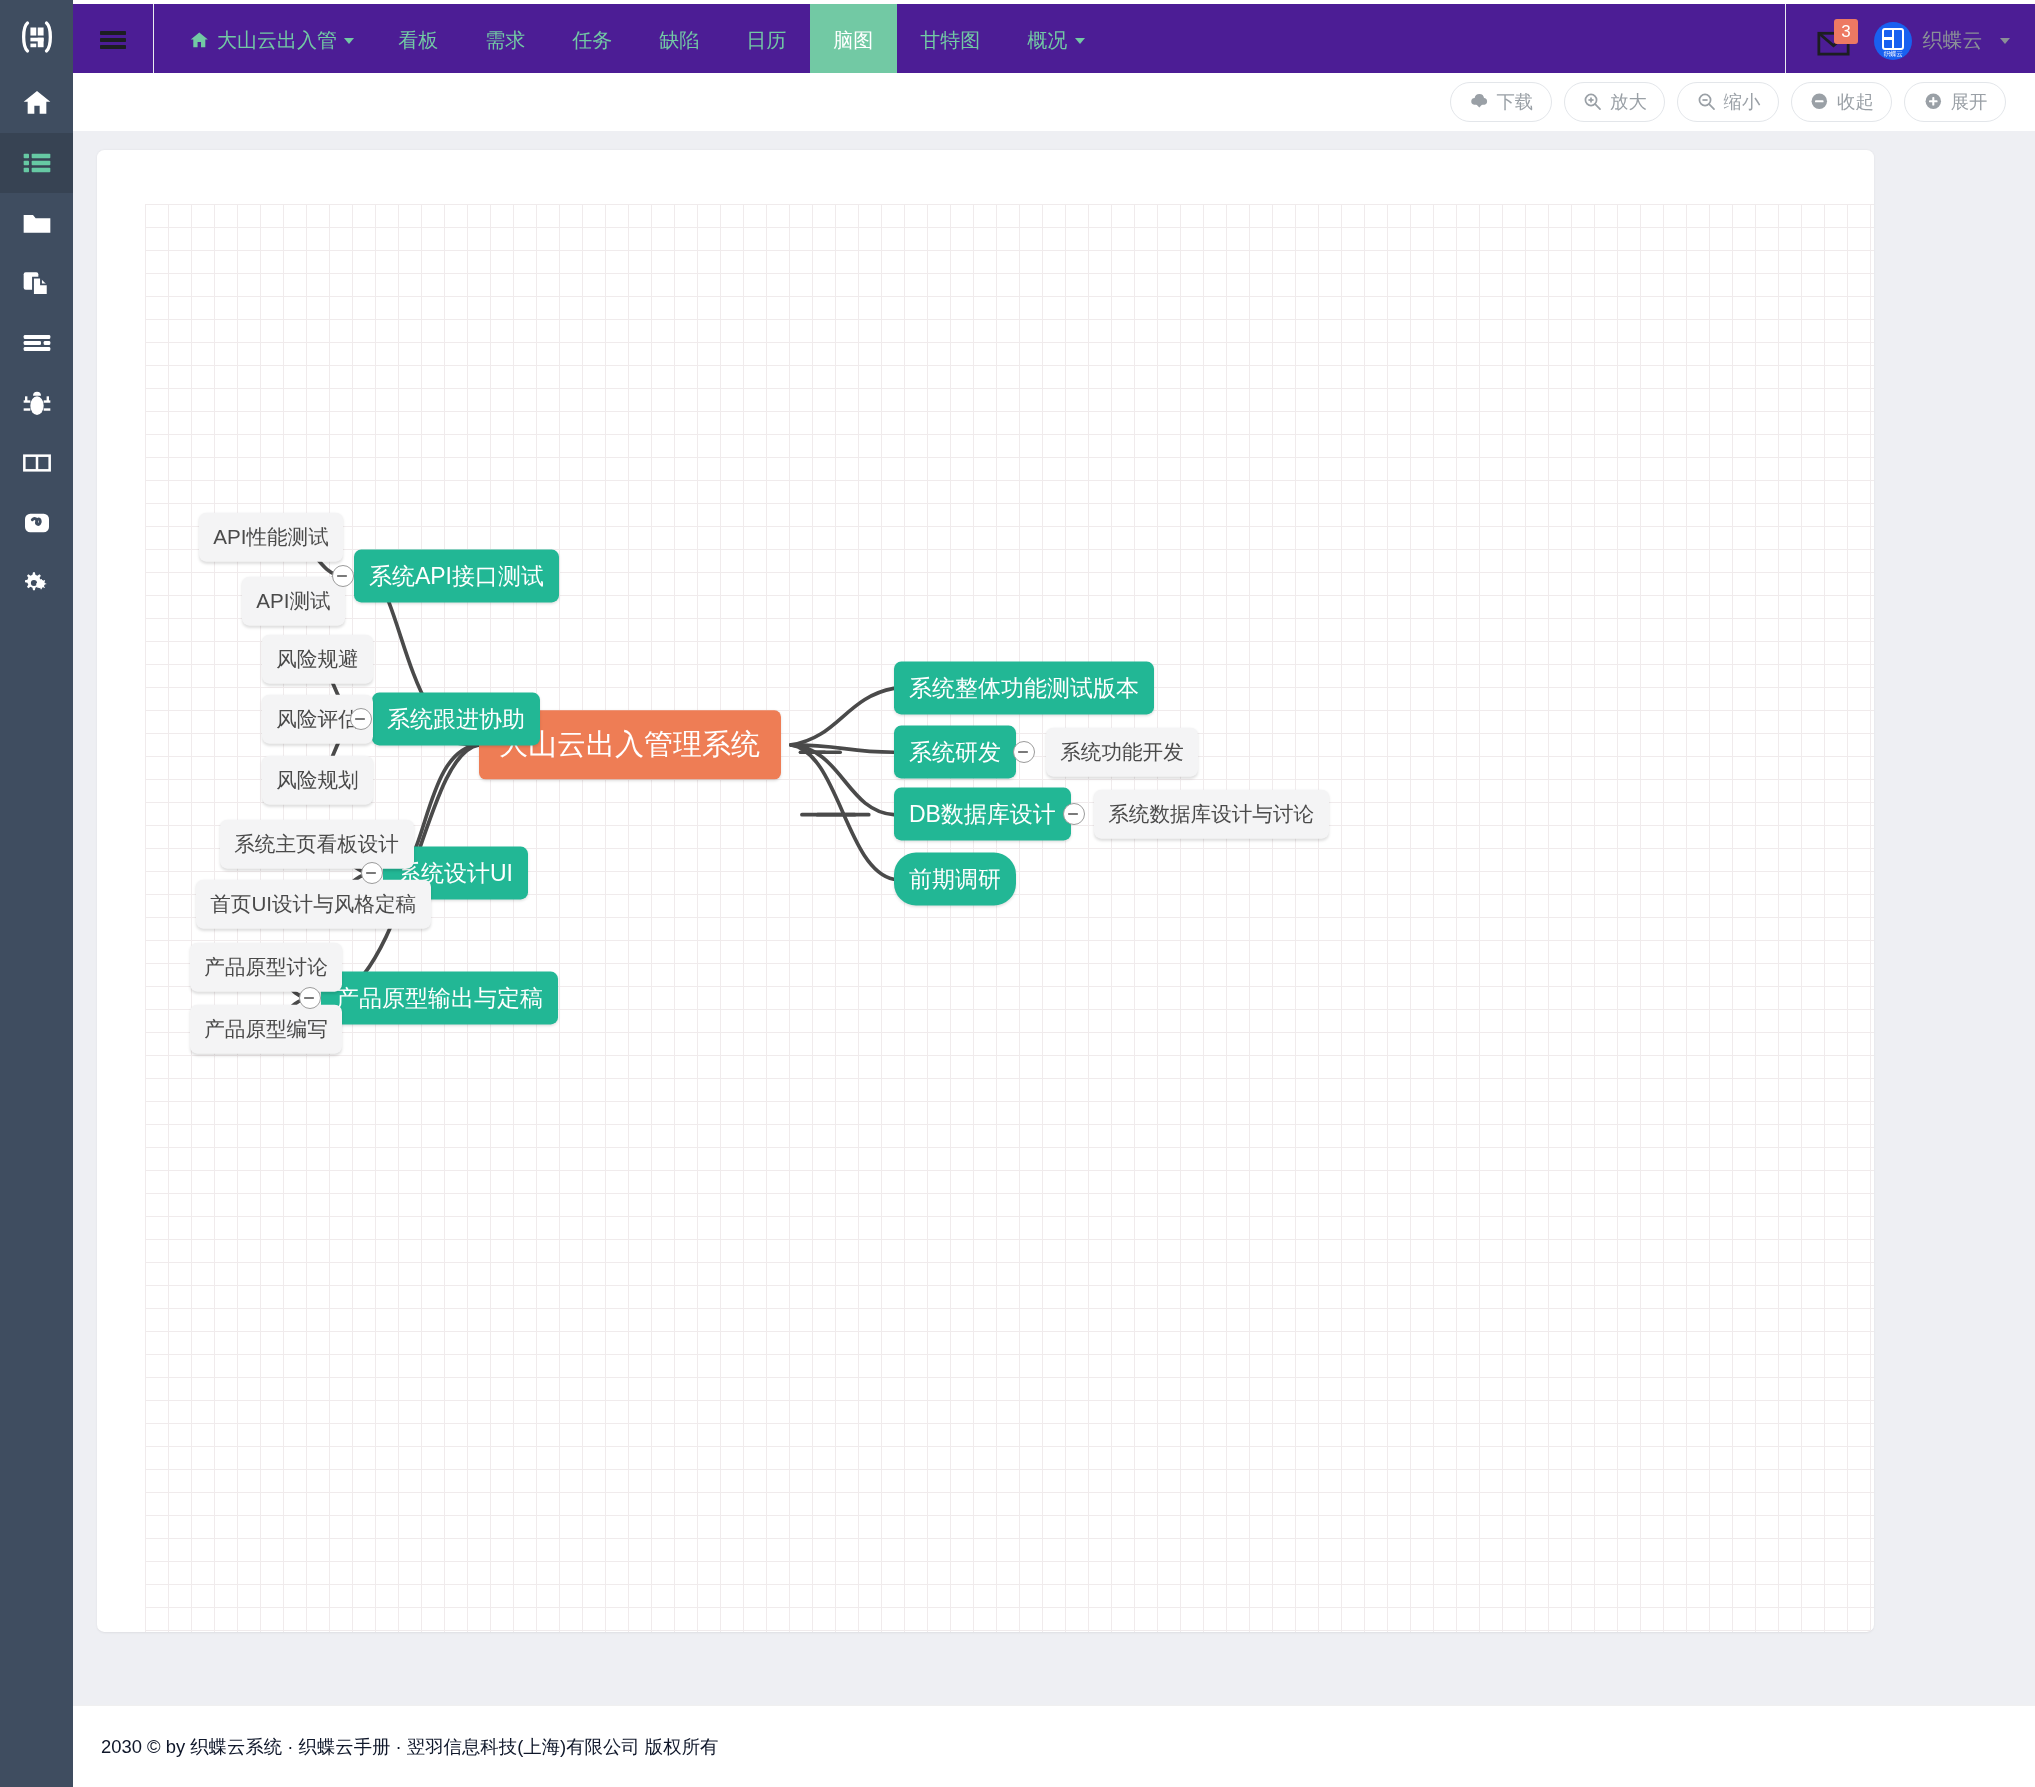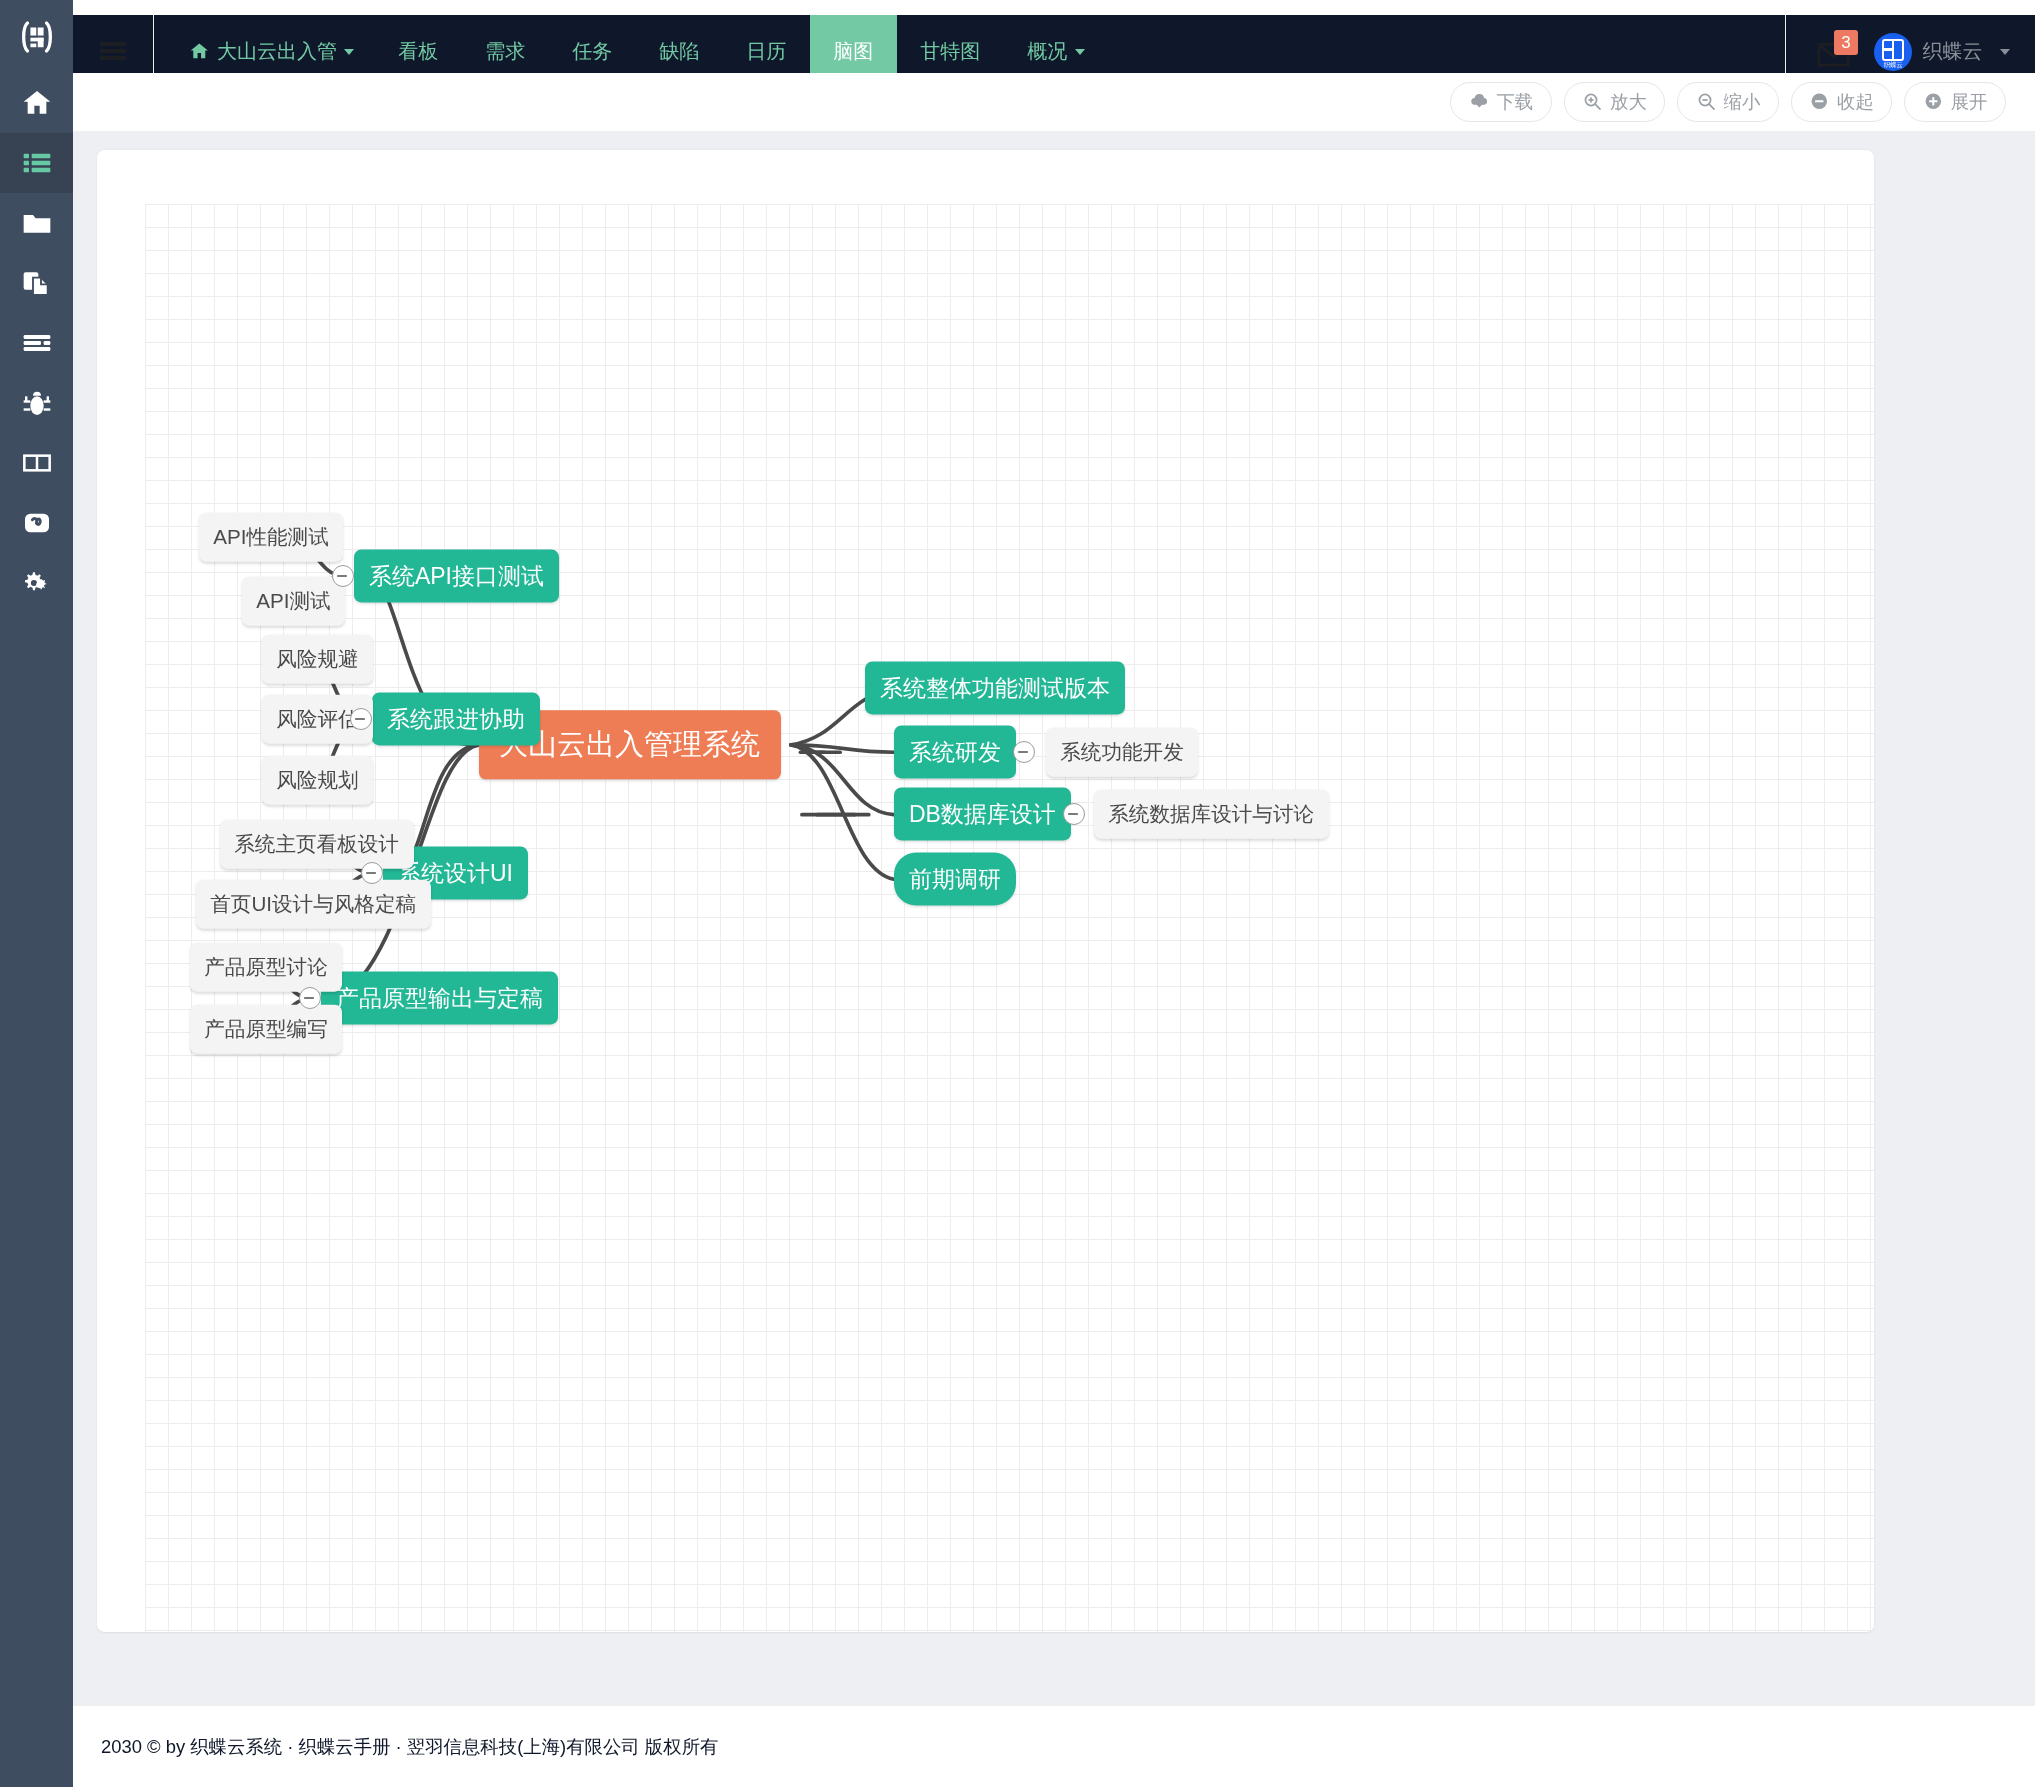--- a/index.html
+++ b/index.html
@@ -23,23 +23,23 @@
   }
   .rail-item {
     height: 60px; display: flex; align-items: center; justify-content: center;
     cursor: pointer;
   }
   .rail-item.active { background: #374353; }
   .rail-item svg { display: block; }
 
   
   #topbar {
-    position: absolute; left: 73px; top: 15px;
+    position: absolute; left: 73px; top: 4px;
     width: 1962px; height: 73px;
-    background: #0f172a;
+    background: #4c1d95;
     border-bottom: 0.7px solid #e9ecef;
     display: flex; align-items: stretch;
   }
   #hamburger {
     width: 81px; display: flex; align-items: center; justify-content: center;
     border-right: 0.7px solid #e9ecef; cursor: pointer;
   }
   .ham-bar { width: 26.4px; height: 4.4px; background: #1c1e21; border-radius: 0.7px; margin: 2.9px 0; }
 
   #nav { display: flex; align-items: stretch; flex: 1; }
@@ -449,21 +449,21 @@
       <div class="node lvl1" style="left:224px; top:848px;">
         <span>产品原型输出与定稿</span>
       </div>
       <div class="node lvl2" style="left:93px; top:817px;">
         <span>产品原型讨论</span>
       </div>
       <div class="node lvl2" style="left:93px; top:879px;">
         <span>产品原型编写</span>
       </div>
 
-      <div class="node lvl1" style="left:768px; top:538px;">
+      <div class="node lvl1" style="left:797px; top:538px;">
         <span>系统整体功能测试版本</span>
       </div>
 
       <div class="node lvl1" style="left:797px; top:602px;">
         <span>系统研发</span>
       </div>
       <div class="toggle" style="left:927px; top:602px;"></div>
       <div class="node lvl2" style="left:949px; top:602px;">
         <span>系统功能开发</span>
       </div>

